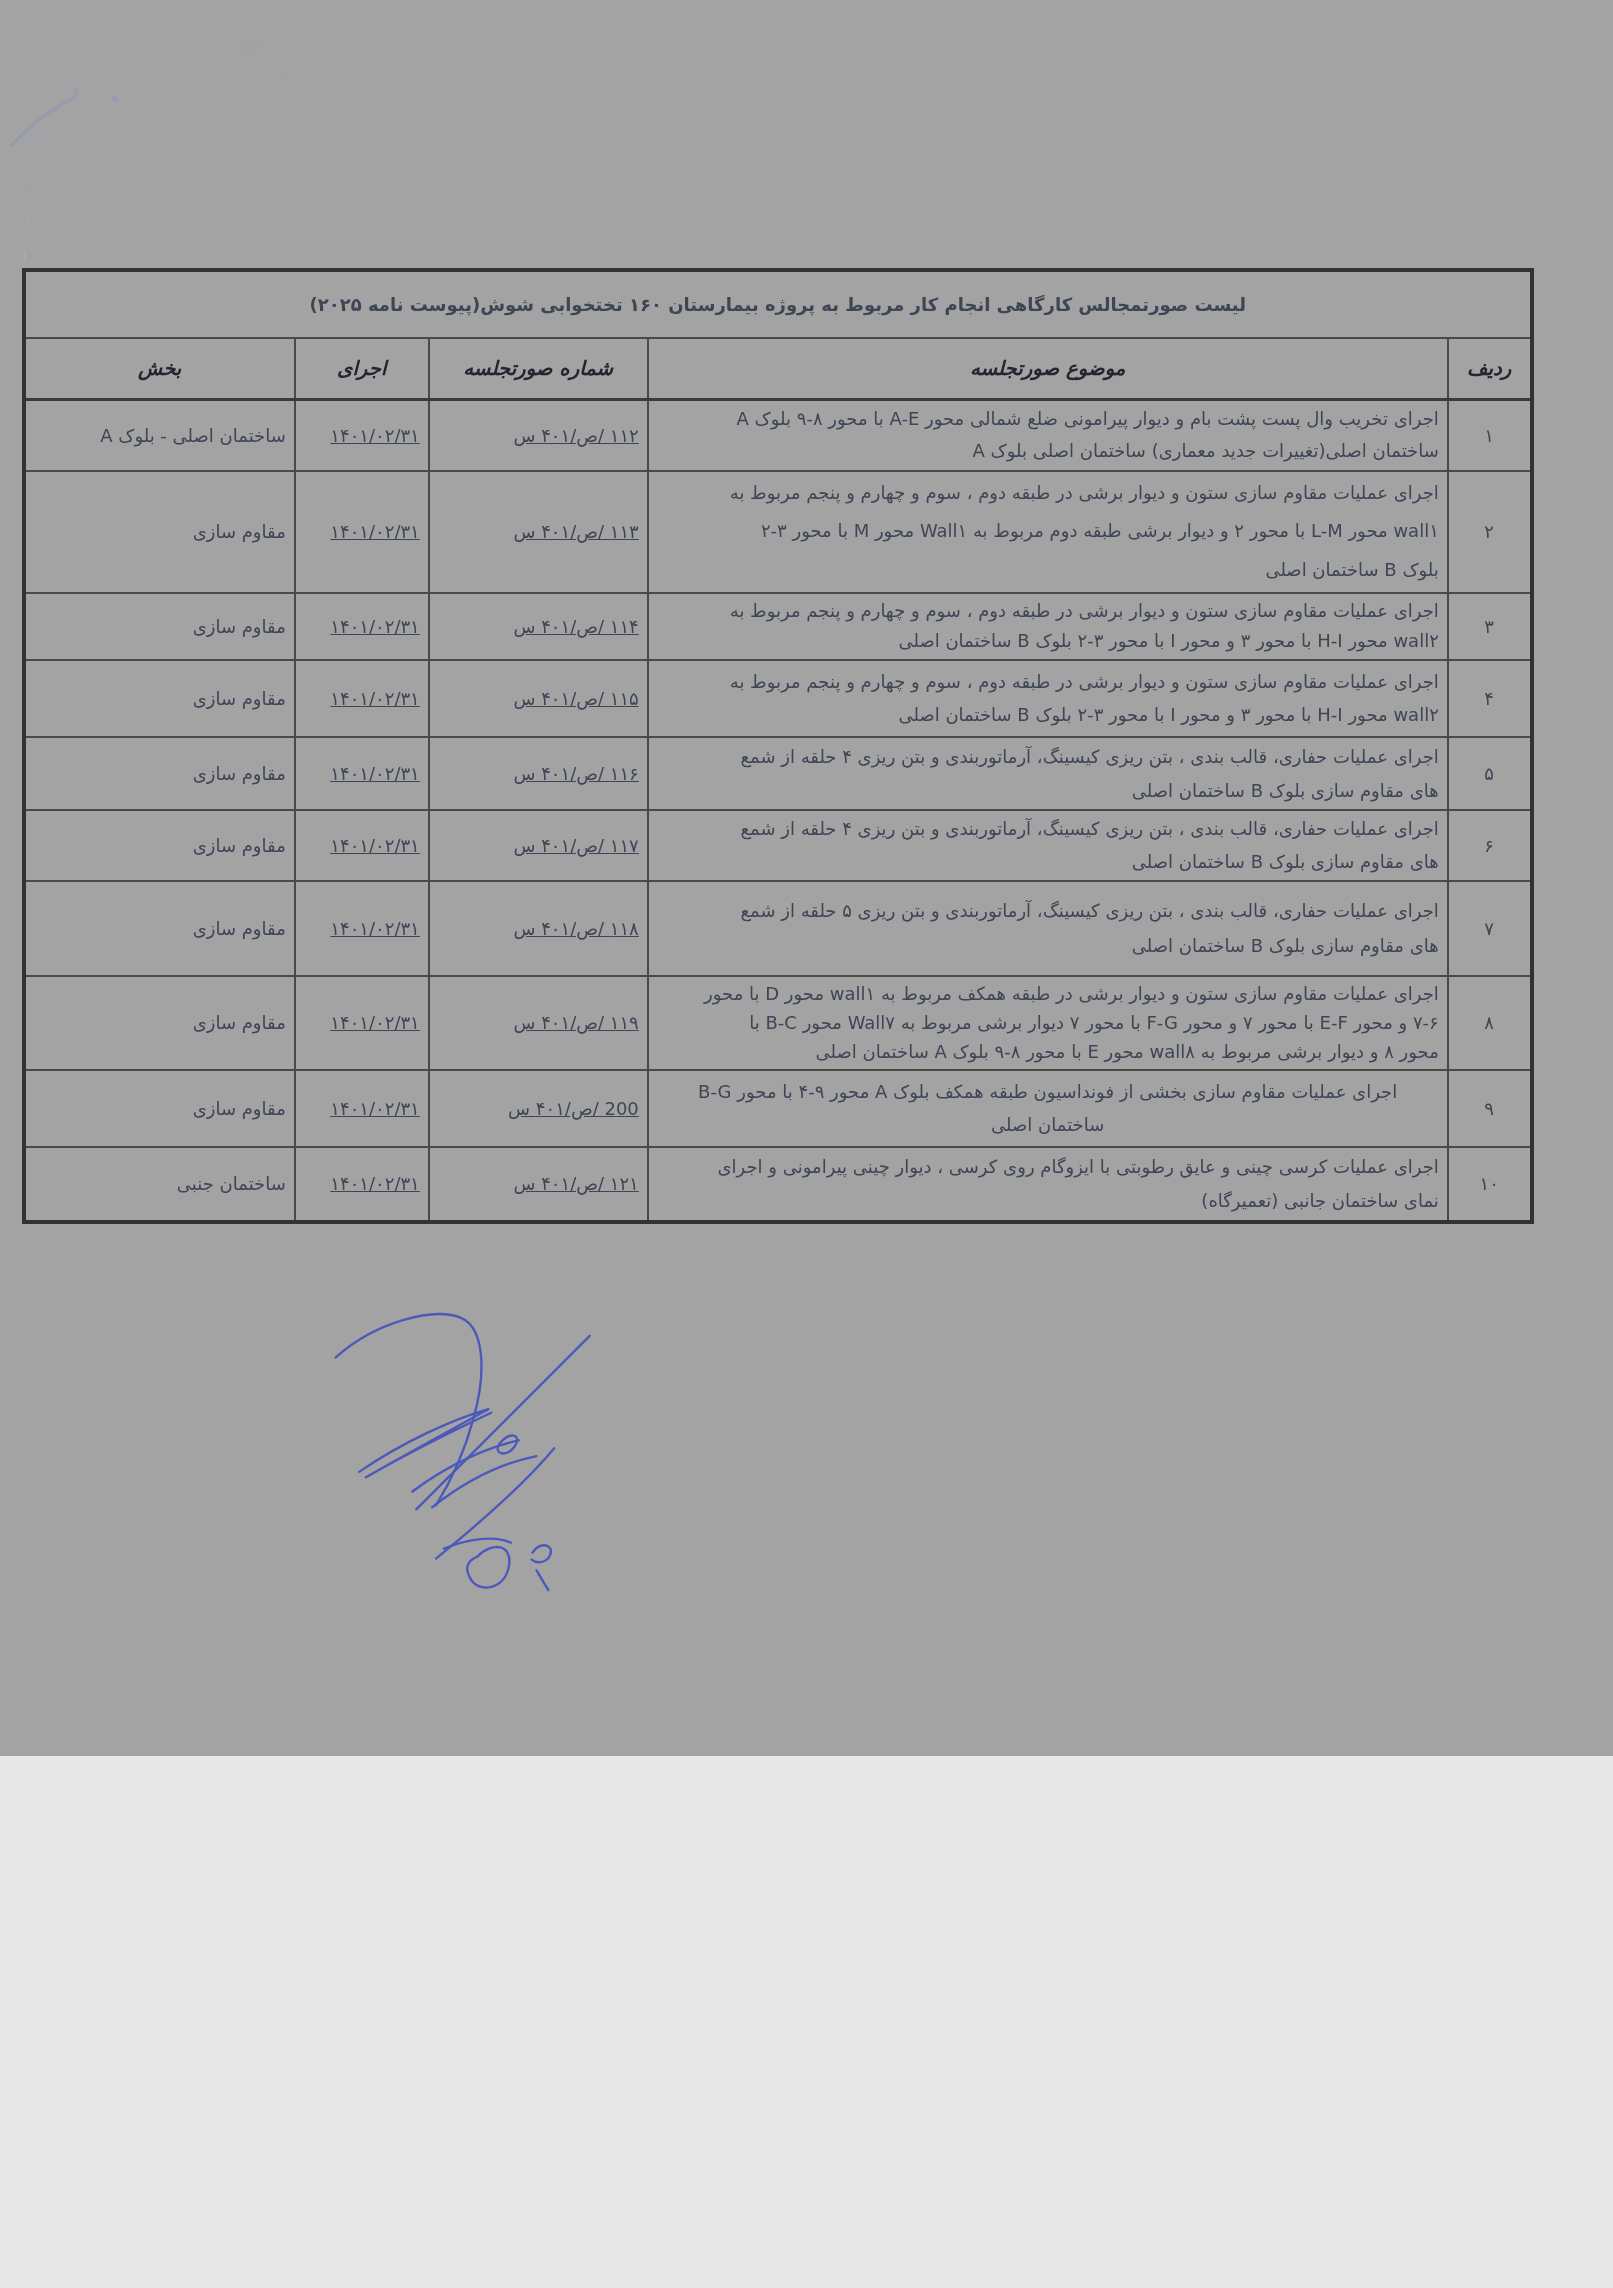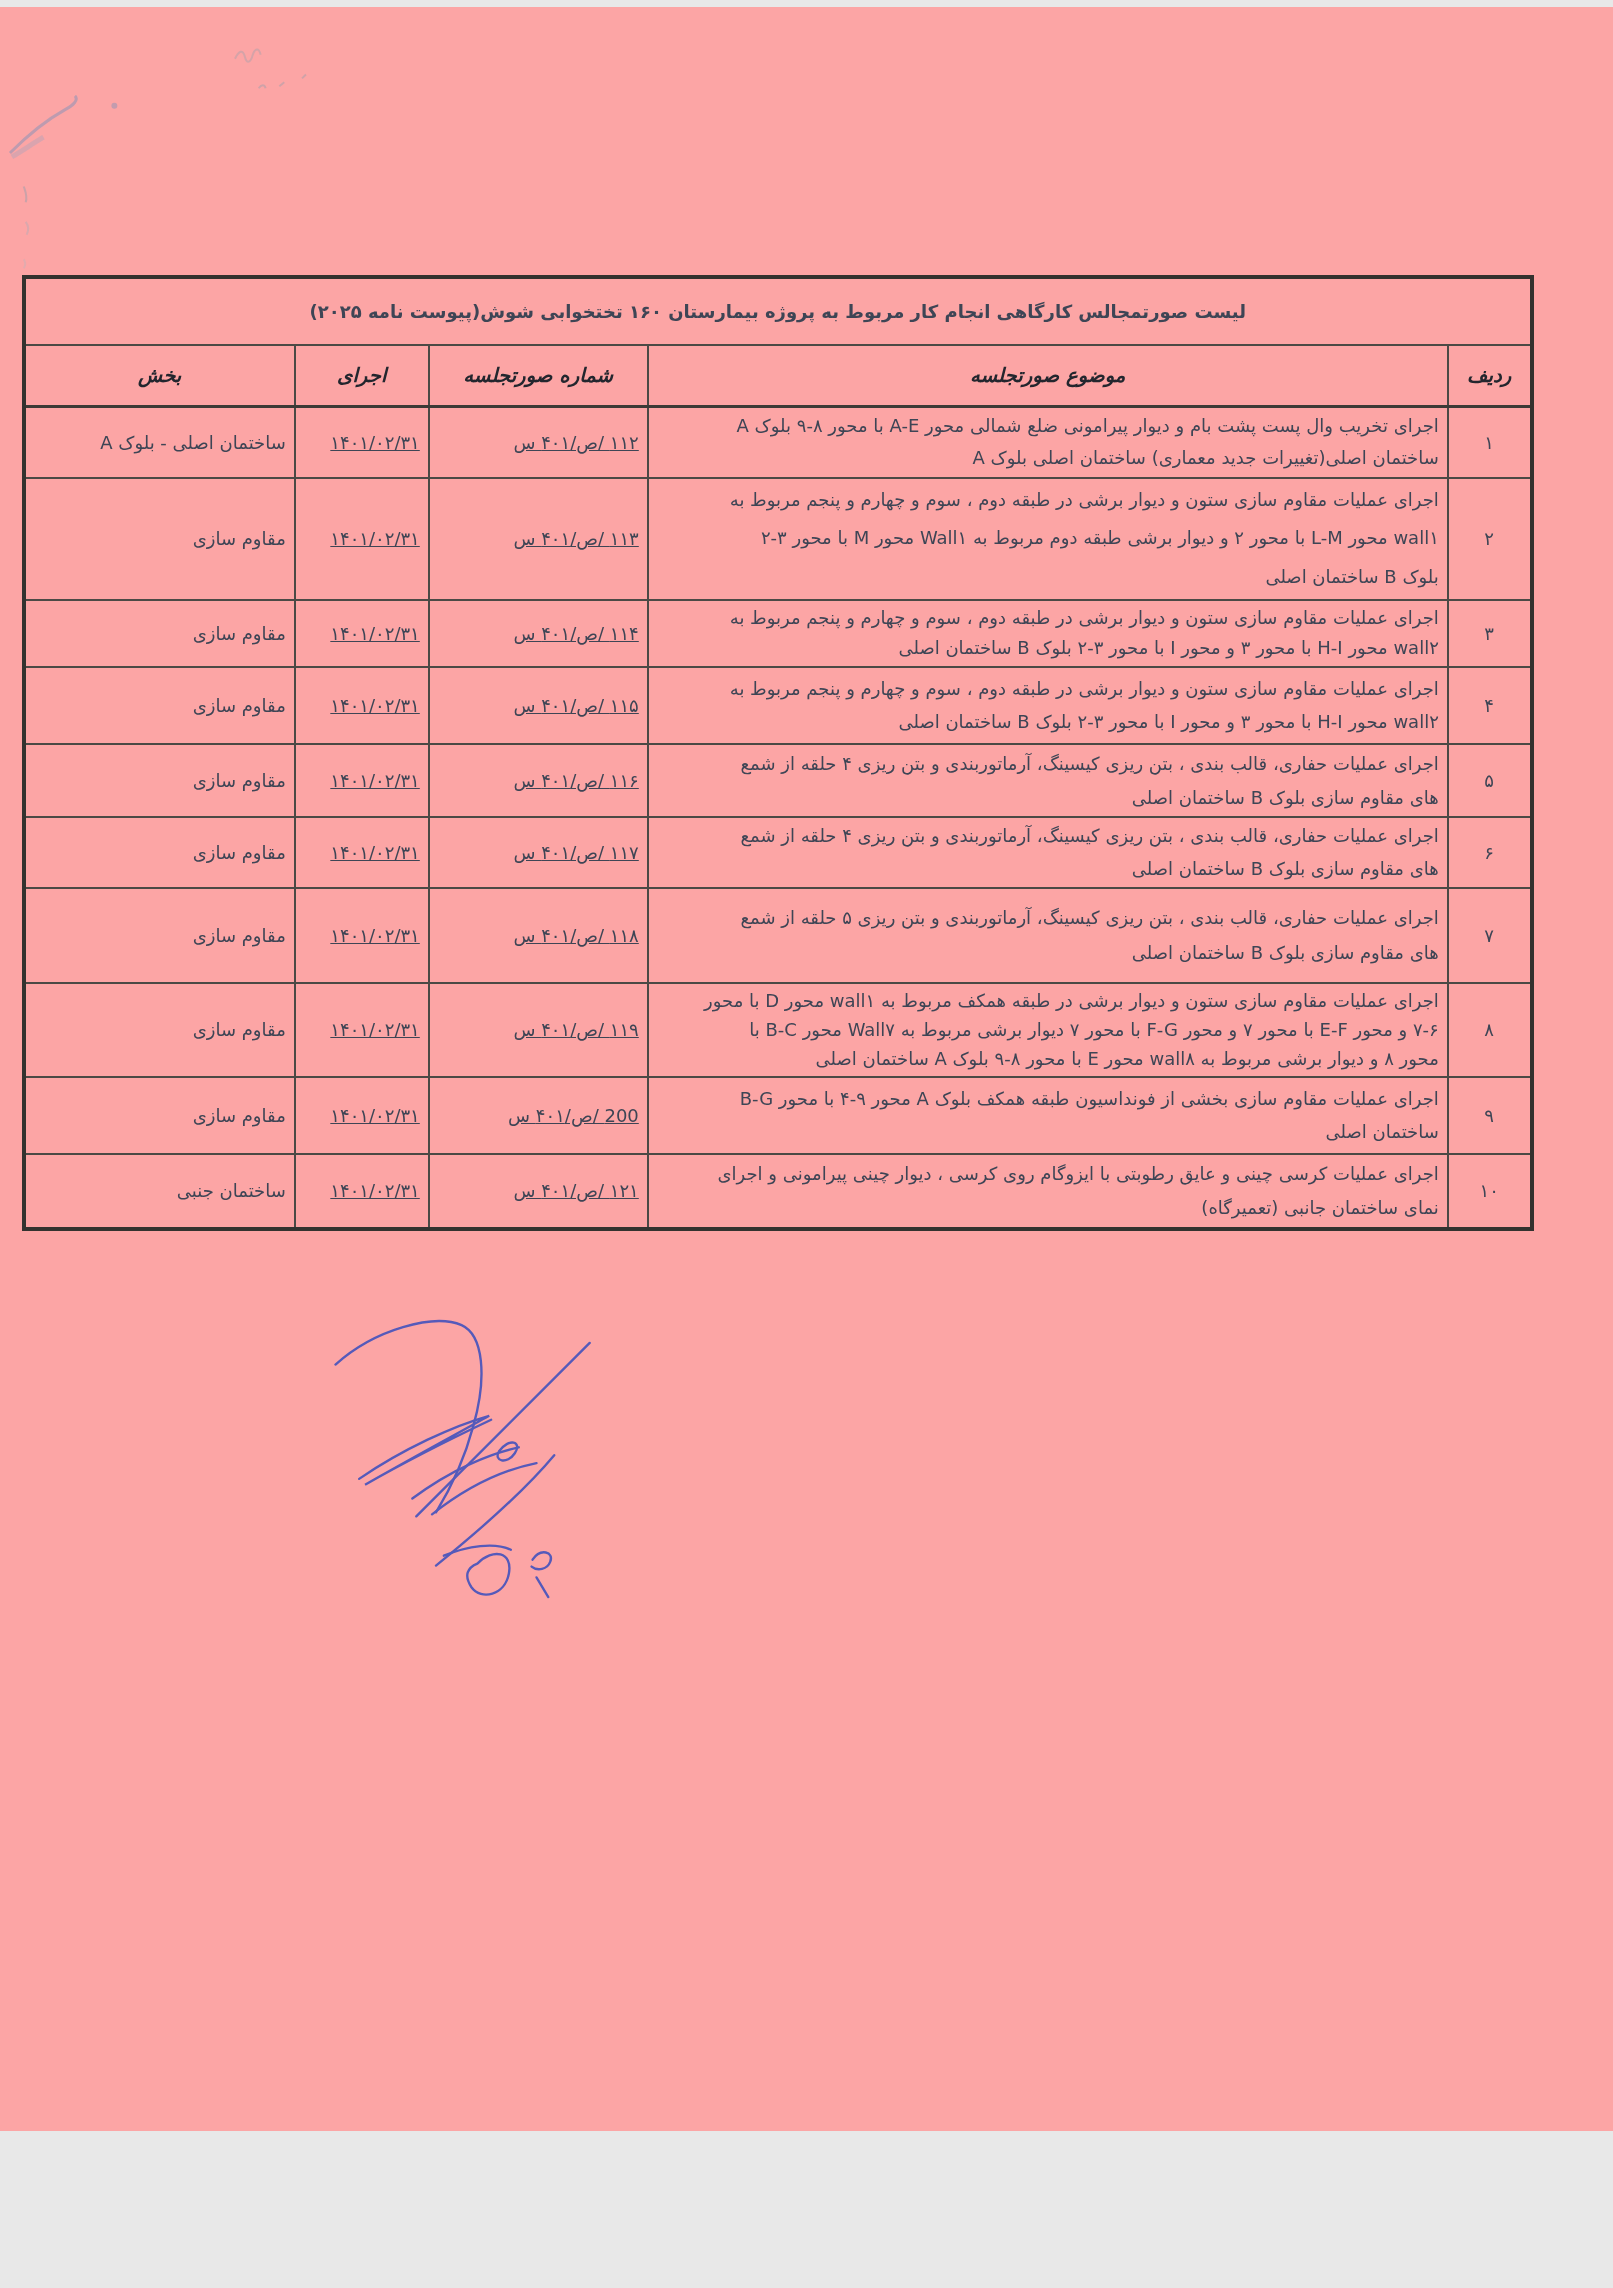--- a/index.html
+++ b/index.html
@@ -1,20 +1,20 @@
 <!DOCTYPE html>
 <html lang="fa"><head>
 <meta charset="utf-8">
 <style>
   html,body{margin:0;padding:0;background:#e8e8e8;}
   .page{
     position:relative;
-    width:1614px;height:2124px;
-    margin:7px auto;
-    background:#fca5a5;
+    width:1614px;height:1756px;
+    margin:0 auto;
+    background:#a3a3a3;
     overflow:hidden;
     font-family:"DejaVu Sans","Liberation Sans",sans-serif;
     color:#3e4555;
   }
   
   .scan-table-wrap{
     position:absolute;left:21.7px;top:268px;width:1507px;
   }
   table.minutes{
     width:100%;
@@ -175,21 +175,21 @@
             <td class="num">۸</td>
             <td class="subject" style="line-height: 1.62;">اجرای عملیات مقاوم سازی ستون و دیوار برشی در طبقه همکف مربوط به wall۱ محور D با محور
 ۷-۶ و محور E-F با محور ۷ و محور F-G با محور ۷ دیوار برشی مربوط به Wall۷ محور B-C با
 محور ۸ و دیوار برشی مربوط به wall۸ محور E با محور ۸-۹ بلوک A ساختمان اصلی</td>
             <td class="num2">۱۱۹ /ص/۴۰۱ س</td>
             <td class="num2">۱۴۰۱/۰۲/۳۱</td>
             <td class="sec">مقاوم سازی</td>
           </tr>
           <tr style="height: 77px;">
             <td class="num">۹</td>
-            <td class="subject" style="line-height: 1.85;">اجرای عملیات مقاوم سازی بخشی از فونداسیون طبقه همکف بلوک A محور ۹-۴ با محور B-G
+            <td class="subject" style="line-height: 1.85; text-align: center;">اجرای عملیات مقاوم سازی بخشی از فونداسیون طبقه همکف بلوک A محور ۹-۴ با محور B-G
 ساختمان اصلی</td>
             <td class="num2">200 /ص/۴۰۱ س</td>
             <td class="num2">۱۴۰۱/۰۲/۳۱</td>
             <td class="sec">مقاوم سازی</td>
           </tr>
           <tr class="rust" style="height: 73px;">
             <td class="num">۱۰</td>
             <td class="subject" style="line-height: 1.9;">اجرای عملیات کرسی چینی و عایق رطوبتی با ایزوگام روی کرسی ، دیوار چینی پیرامونی و اجرای
 نمای ساختمان جانبی (تعمیرگاه)</td>
             <td class="num2">۱۲۱ /ص/۴۰۱ س</td>

